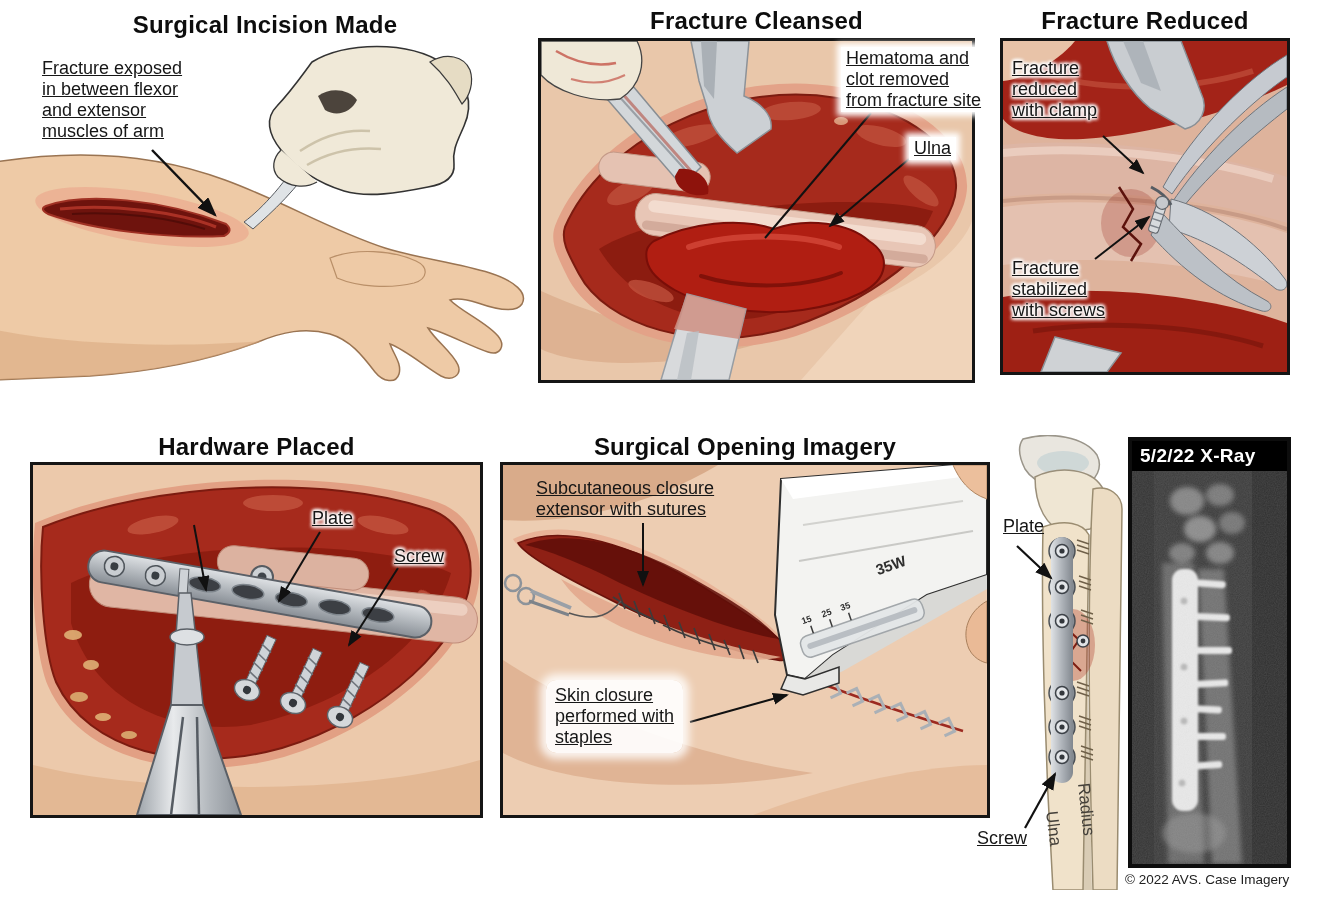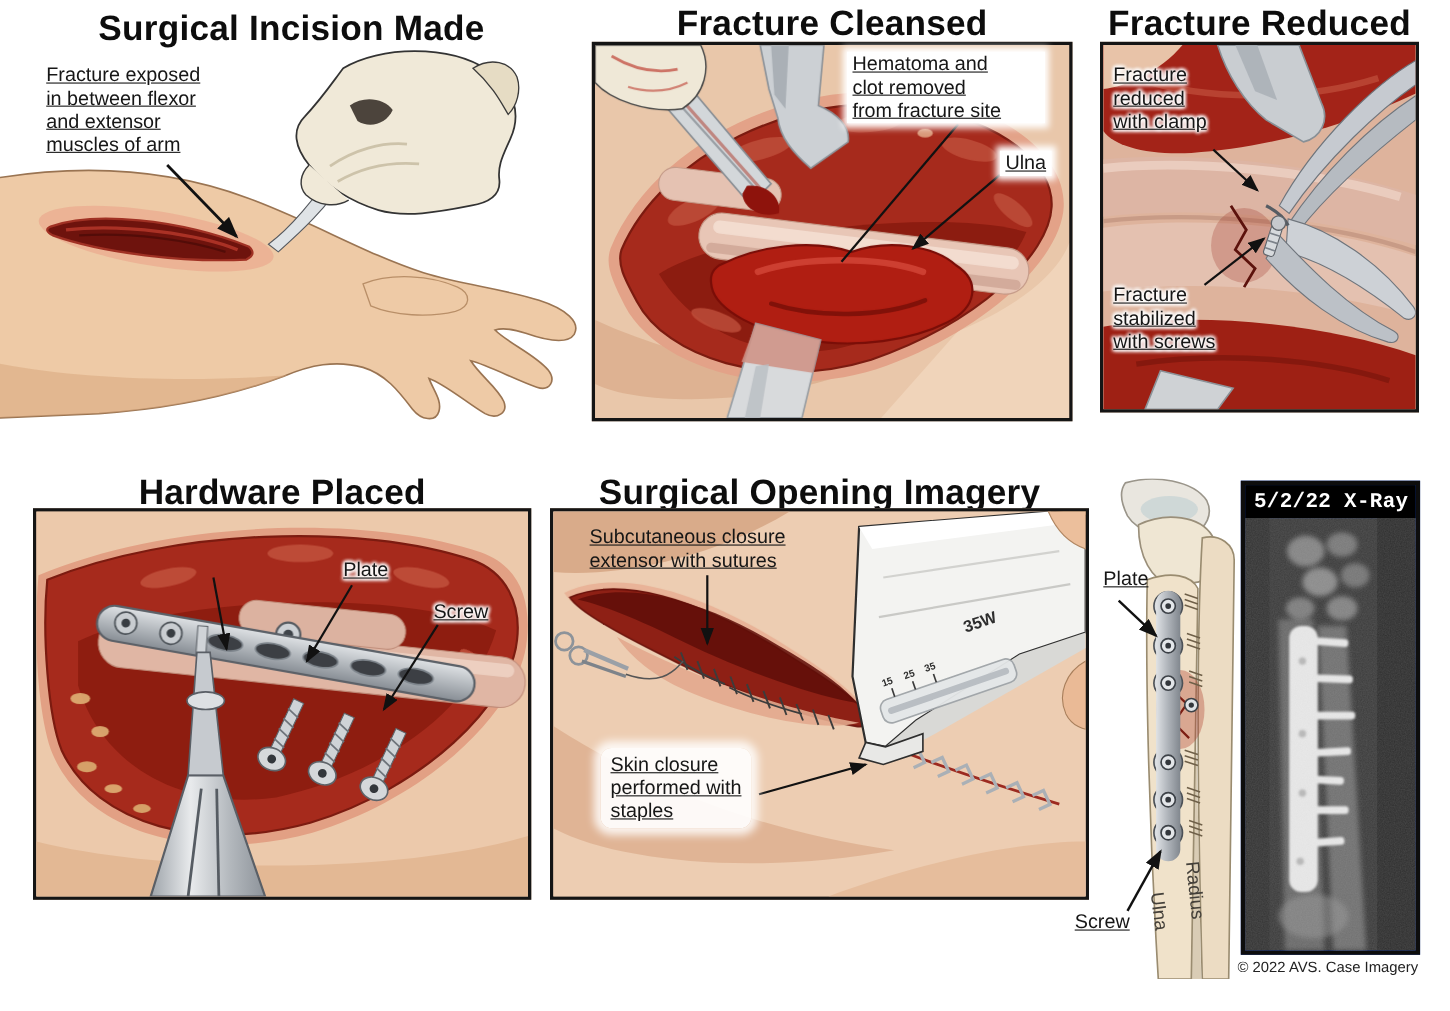--- a/index.html
+++ b/index.html
@@ -1,28 +1,28 @@
 <!DOCTYPE html>
 <html><head>
 <meta charset="utf-8">
 <style>
   html,body{margin:0;padding:0;background:#fff;}
   .canvas{position:relative;width:1318px;height:919px;background:#fff;overflow:hidden;
           font-family:"Liberation Sans", sans-serif;color:#111;}
-  .title{position:absolute;font-weight:700;font-size:32px;line-height:26px;color:#0d0d0d;
+  .title{position:absolute;font-weight:700;font-size:24px;line-height:26px;color:#0d0d0d;
          text-align:center;letter-spacing:.2px;white-space:pre-line;}
   .label{position:absolute;font-size:18px;line-height:21px;color:#161616;white-space:pre-line;text-decoration:underline;}
   .halo{text-shadow:0 0 4px #fff,0 0 4px #fff,0 0 5px #fff,1px 1px 3px #fff,-1px -1px 3px #fff,
         1px -1px 3px #fff,-1px 1px 3px #fff;}
   .whitebg{background:#fff;padding:1px 5px;box-shadow:0 0 6px 4px #fff;}
   .softbox{background:rgba(255,255,255,.92);padding:5px 9px;border-radius:10px;
            box-shadow:0 0 8px 6px rgba(255,255,255,.85);}
   .panelframe{position:absolute;border:3px solid #151515;background:#e9c7aa;box-sizing:border-box;}
   .art{position:absolute;left:0;top:0;}
-  .xray{position:absolute;border:4px solid #0d0d0d;background:#1d4ed8;box-sizing:border-box;font-family:Liberation Mono, monospace;}
+  .xray{position:absolute;border:4px solid #0d0d0d;background:#000000;box-sizing:border-box;}
   .xray-header{height:30px;background:#000;color:#fff;font-weight:700;font-size:19px;
                line-height:30px;padding-left:8px;letter-spacing:.3px;}
   .credit{position:absolute;font-size:13.5px;color:#222;}
   .vlabel{position:absolute;font-size:17px;color:#44403a;transform-origin:0 0;}
 </style>
 </head>
 <body>
 
 <div class="canvas">
 
@@ -139,21 +139,21 @@
       <g>
         <path d="M0,0 L96,0 C106,20 100,45 79,58 C48,62 14,50 0,34 Z" fill="#efe8d7" stroke="#444" stroke-width="1.3"></path>
         <path d="M15,10 C35,22 55,26 75,22" stroke="#c45548" stroke-width="2.5" fill="none" opacity="0.8"></path>
         <path d="M30,38 C50,44 68,42 84,34" stroke="#c45548" stroke-width="2" fill="none" opacity="0.7"></path>
       </g>
 
       <line x1="330" y1="72" x2="224" y2="197" stroke="#111" stroke-width="2"></line>
       <line x1="368" y1="118" x2="289" y2="185" stroke="#111" stroke-width="2" marker-end="url(#ah2)"></line>
     </svg>
   </div>
-  <div class="label whitebg" style="left:770px;top:47px;width:170px;">Hematoma and
+  <div class="label whitebg" style="left:841px;top:47px;width:170px;">Hematoma and
 clot removed
 from fracture site</div>
   <div class="label whitebg" style="left:909px;top:137px;">Ulna</div>
 
   <div class="title" style="left:1000px;top:8px;width:290px;">Fracture Reduced</div>
 
   <div class="panelframe" style="left:1000px;top:38px;width:290px;height:337px;">
     <svg class="art" width="284" height="331" viewBox="0 0 284 331">
       <defs>
         <marker id="ah3" markerWidth="10" markerHeight="8" refX="7" refY="3" orient="auto">

